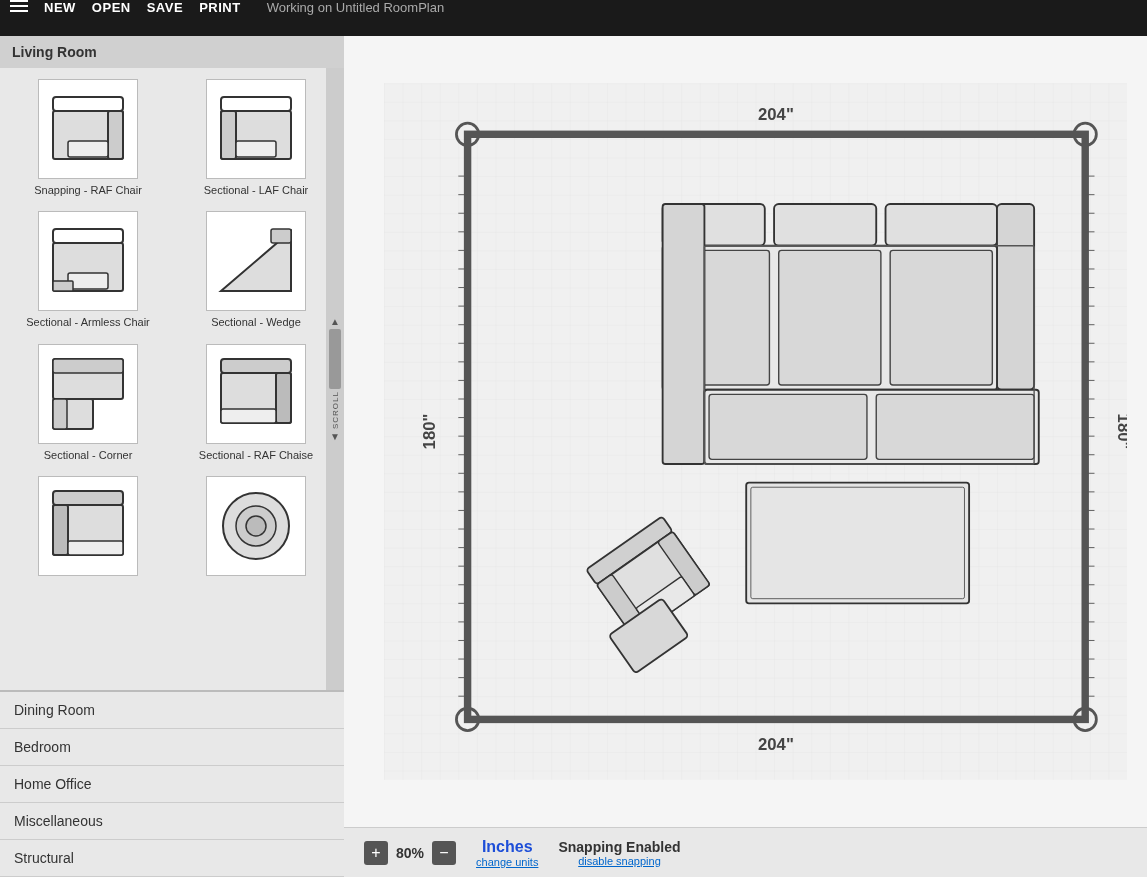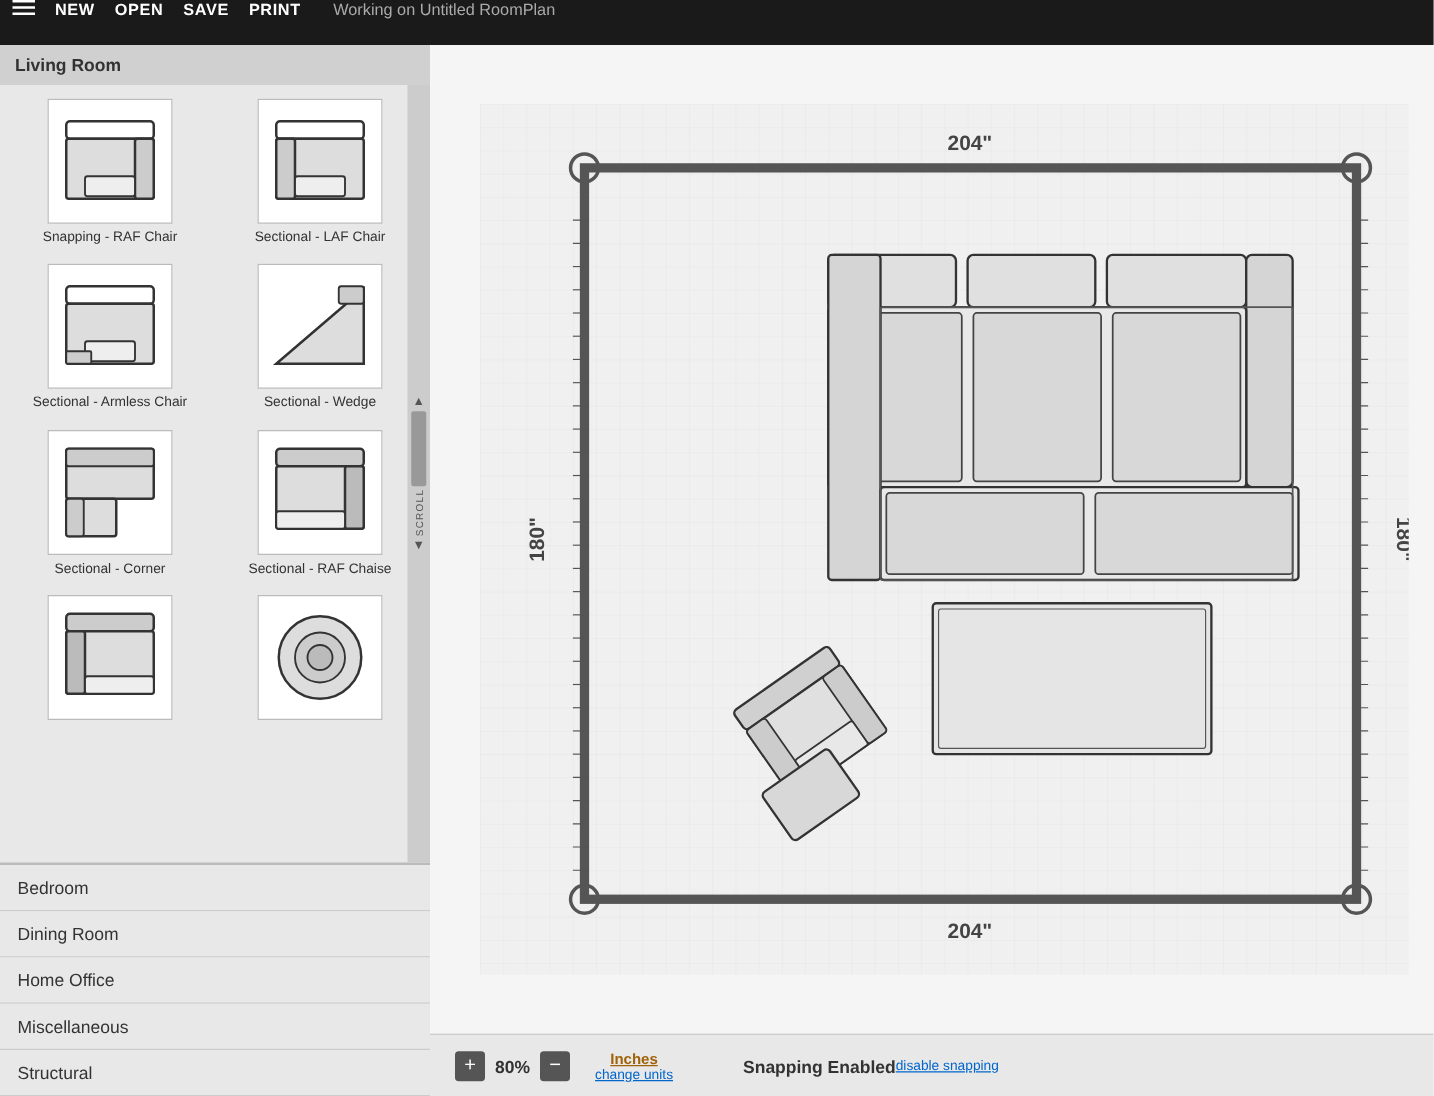--- a/index.html
+++ b/index.html
@@ -176,28 +176,27 @@
       font-size: 16px; cursor: pointer;
       display: flex; align-items: center; justify-content: center;
     }
     .zoom-level { font-size: 14px; font-weight: bold; color: #333; }
 
     .units-control {
       display: flex;
       flex-direction: column;
       align-items: center;
     }
-    .units-label { font-size: 12px; font-weight: bold; color: #a16207; text-decoration: underline; }
+    .units-label { font-size: 16px; font-weight: bold; color: #1d4ed8; }
     .units-link { font-size: 11px; color: #0066cc; cursor: pointer; text-decoration: underline; }
 
     .snapping-control {
       display: flex;
-      flex-direction: row;
-      align-items: center;
-      margin-left: 36px;
+      flex-direction: column;
+      align-items: center;
     }
     .snapping-label { font-size: 14px; font-weight: bold; color: #333; }
     .snapping-link { font-size: 11px; color: #0066cc; cursor: pointer; text-decoration: underline; }
 
     
     #room-svg {
       position: absolute;
       top: 20px;
       left: 40px;
       width: calc(100% - 60px);
@@ -336,22 +335,22 @@
 
       <div class="scroll-indicator">
         <span class="scroll-arrow">▲</span>
         <div class="scroll-thumb"></div>
         <span class="scroll-text">SCROLL</span>
         <span class="scroll-arrow">▼</span>
       </div>
     </div>
 
     <div id="category-list">
+      <div class="category-item">Dining Room</div>
       <div class="category-item">Bedroom</div>
-      <div class="category-item">Dining Room</div>
       <div class="category-item">Home Office</div>
       <div class="category-item">Miscellaneous</div>
       <div class="category-item">Structural</div>
     </div>
   </div>
 
   <div id="canvas-area">
     <div id="room-canvas">
       <svg id="room-svg" viewBox="0 0 800 750" xmlns="http://www.w3.org/2000/svg">
 

